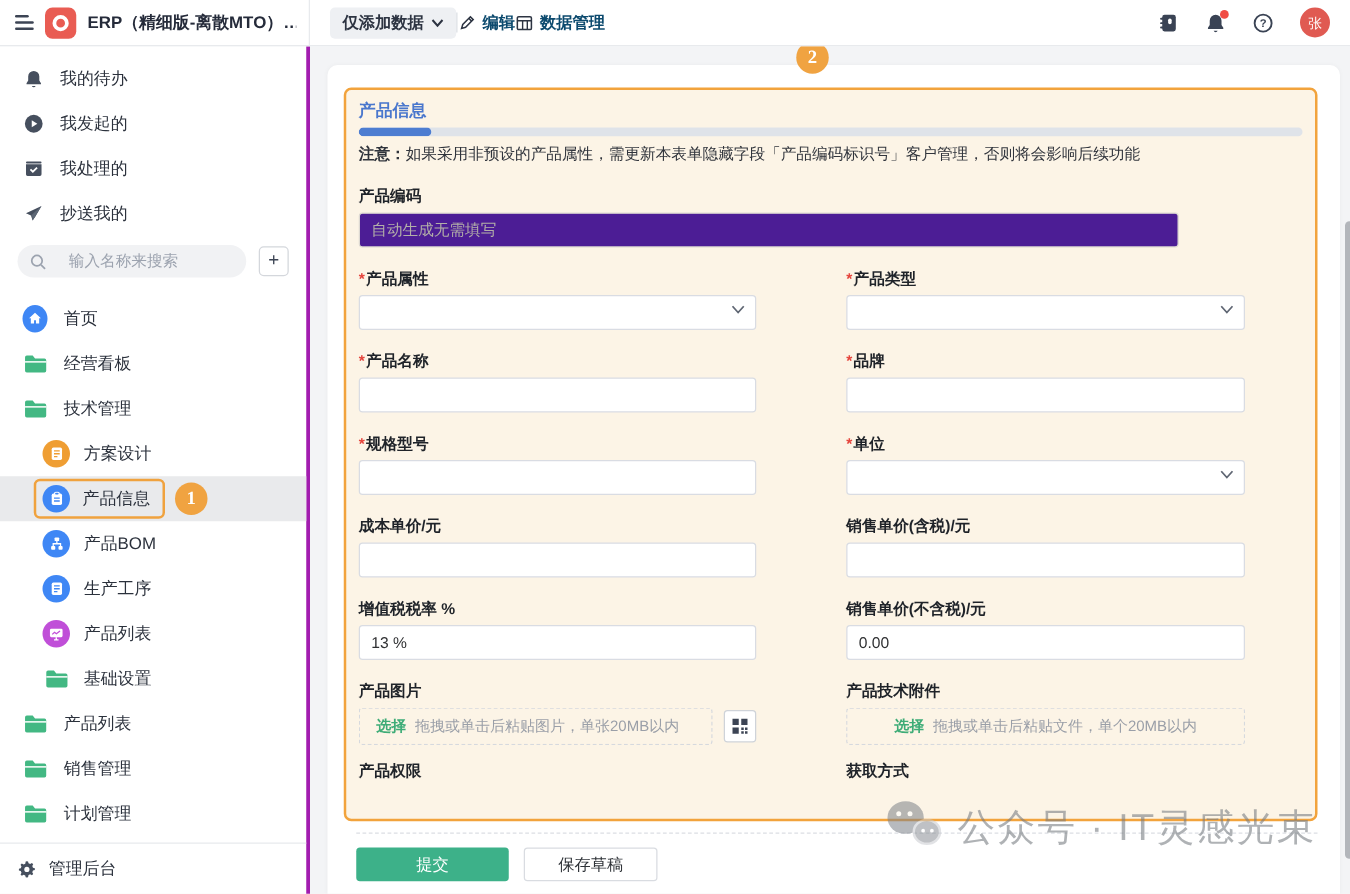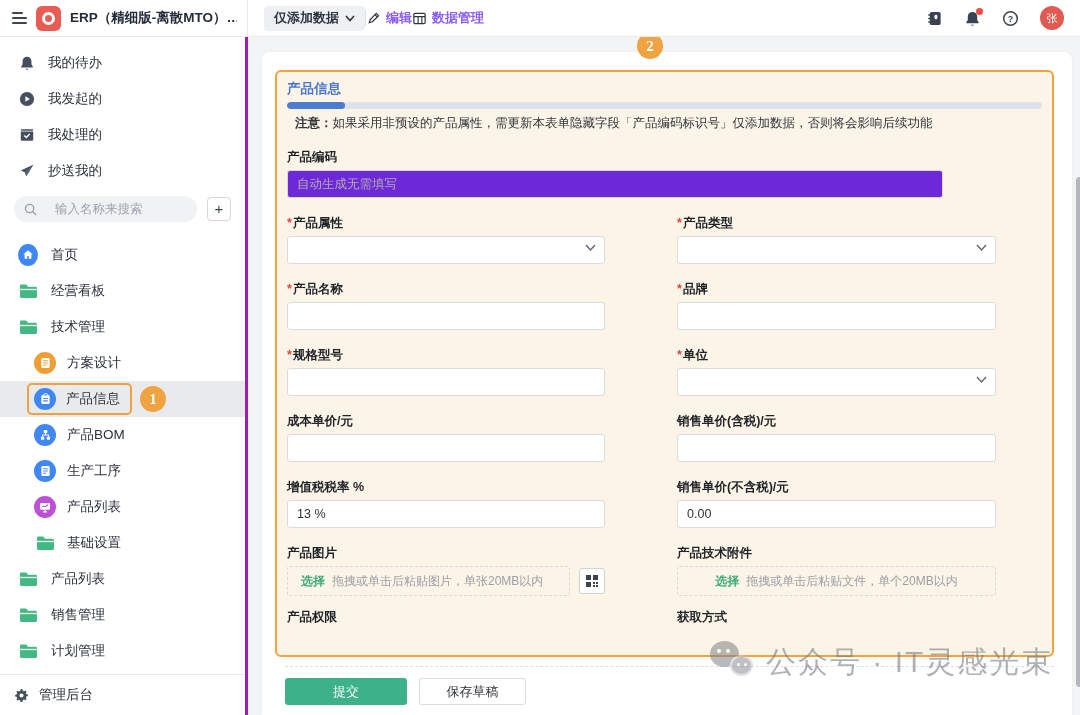--- a/index.html
+++ b/index.html
@@ -14,21 +14,21 @@
   .burger { width:16px; display:flex; flex-direction:column; gap:3px; cursor:pointer; }
   .burger i { display:block; height:2px; background:#3c4454; border-radius:1px; }
   .burger i:nth-child(1){ width:11px; } .burger i:nth-child(2){ width:15px; } .burger i:nth-child(3){ width:15px; }
   .applogo { width:25px; height:25px; border-radius:6px; background:#e95c53; display:flex; align-items:center; justify-content:center; flex:0 0 auto; }
   .applogo span { width:13px; height:13px; border:3px solid #fff; border-radius:50%; display:block; }
   .apptitle { font-weight:bold; font-size:13.5px; color:#252b3a; white-space:nowrap; overflow:hidden; }
   .toolbar { display:flex; align-items:center; padding-left:16px; }
   .pill { background:#eef0f3; border-radius:4px; height:25px; display:flex; align-items:center; gap:6px;
           padding:0 10px; font-weight:bold; color:#2d3442; cursor:pointer; }
   .vsep { width:1px; height:16px; background:#dcdfe4; }
-  .tbtn { display:flex; align-items:center; gap:5px; color:#8b5cf6; font-weight:bold; cursor:pointer; }
+  .tbtn { display:flex; align-items:center; gap:5px; color:#0c4a6e; font-weight:bold; cursor:pointer; }
   .tb-right { margin-left:auto; display:flex; align-items:center; gap:21px; padding-right:16px; }
   .tb-ic { position:relative; color:#3a4354; display:flex; cursor:pointer; }
   .reddot { position:absolute; top:-2px; right:-2px; width:7px; height:7px; border-radius:50%; background:#f04b43; }
   .avatar { width:24px; height:24px; border-radius:50%; background:#e05a52; color:#fff; font-size:11px;
             display:flex; align-items:center; justify-content:center; cursor:pointer; }
 
   
   .sidebar { position:absolute; top:37px; left:0; width:248px; height:678px; background:#fff;
              border-right:3px solid #a21caf; z-index:20; display:flex; flex-direction:column; }
   .quick { padding-top:8px; }
@@ -68,31 +68,31 @@
   .scrollthumb { position:absolute; left:814px; top:125px; bottom:28px; width:7px; border-radius:3.5px;
                  background:#b3b6bb; cursor:pointer; }
   .step2 { position:absolute; left:389px; top:-4px; z-index:6; }
 
   .panel { position:absolute; left:27px; top:33px; width:779px; height:587px; background:#fcf4e6;
            border:2px solid #f2a33c; border-radius:6px; overflow:hidden; padding:0 10px; z-index:4; }
   .ptitle { margin-top:8px; font-size:13.5px; font-weight:bold; color:#4a77cd; }
   .progress { margin-top:4px; height:7px; background:#dfe3e9; border-radius:3.5px; overflow:hidden; }
   .progress i { display:block; height:7px; width:58px; background:#4d7dd1; border-radius:3.5px; }
   .notice { margin-top:6px; font-size:12.5px; color:#30343c; font-weight:500; }
-  .notice b { font-weight:bold;margin-left:8px; }
+  .notice b { font-weight:bold; }
 
   .grid { margin-top:17px; display:grid; grid-template-columns:318px 319px; column-gap:72px; }
   .field { margin-bottom:17px; }
   .span2 { grid-column:1 / -1; }
   .flabel { height:17px; margin-bottom:4px; font-size:12.5px; font-weight:bold; color:#1f2329; }
   .req { color:#e5443c; margin-right:1px; }
   .tin { width:100%; height:28px; border:1px solid #d9dce3; border-radius:3px; background:#fff;
          padding:0 9px; font-size:12.5px; color:#303133; font-family:inherit; outline:none; }
   .tin::placeholder { color:#bfc4cc; }
-  .tin.disabled { background:#6d28d9; border-color:#ddd9d2; color:#b3afa8; }
+  .tin.disabled { background:#4c1d95; border-color:#ddd9d2; color:#b3afa8; }
   .tin.disabled::placeholder { color:#b3afa8; }
   .tin.code { width:656px; }
   .selwrap { position:relative; }
   .selwrap .chev { position:absolute; right:9px; top:8px; color:#5f6673; pointer-events:none; }
   .uprow { display:flex; align-items:center; gap:9px; }
   .upload { height:30px; border:1px dashed #d6d9de; border-radius:3px; display:flex; align-items:center;
             font-size:12px; color:#9a9fa8; background:transparent; cursor:pointer; white-space:nowrap; }
   .upload .sel { color:#3eac77; font-weight:bold; margin-right:7px; }
   .up-img { width:285px; padding-left:13px; }
   .up-att { width:319px; justify-content:center; }
@@ -382,21 +382,21 @@
   </div>
 
   <span class="badge step2">2</span>
 
   <section class="panel">
     <div class="ptitle">产品信息</div>
     <div class="progress">
         <i></i>
       </div>
     <div class="notice">
-      <b>注意：</b><span>如果采用非预设的产品属性，需更新本表单隐藏字段「产品编码标识号」仅添加数据，否则将会影响后续功能</span>
+      <b>注意：</b><span>如果采用非预设的产品属性，需更新本表单隐藏字段「产品编码标识号」客户管理，否则将会影响后续功能</span>
     </div>
 
     <div class="grid">
 
       <div class="field span2">
         <div class="flabel">产品编码</div>
         <input class="tin code disabled" disabled="" placeholder="自动生成无需填写" style="">
       </div>
 
       <div class="field">

